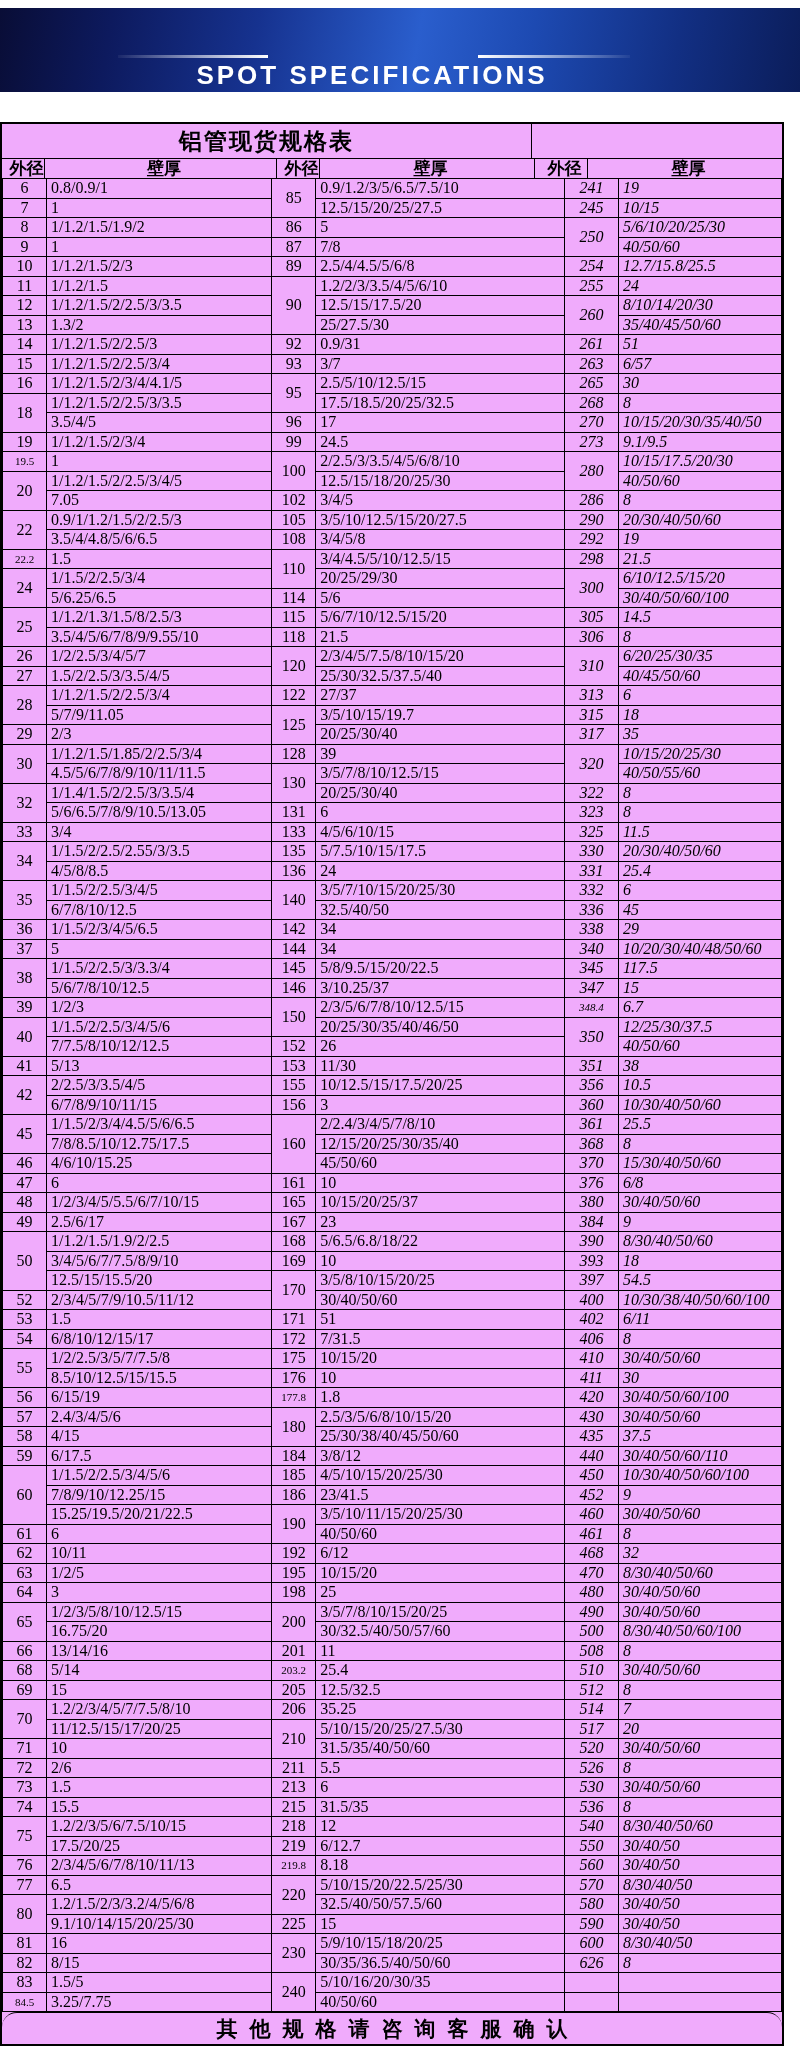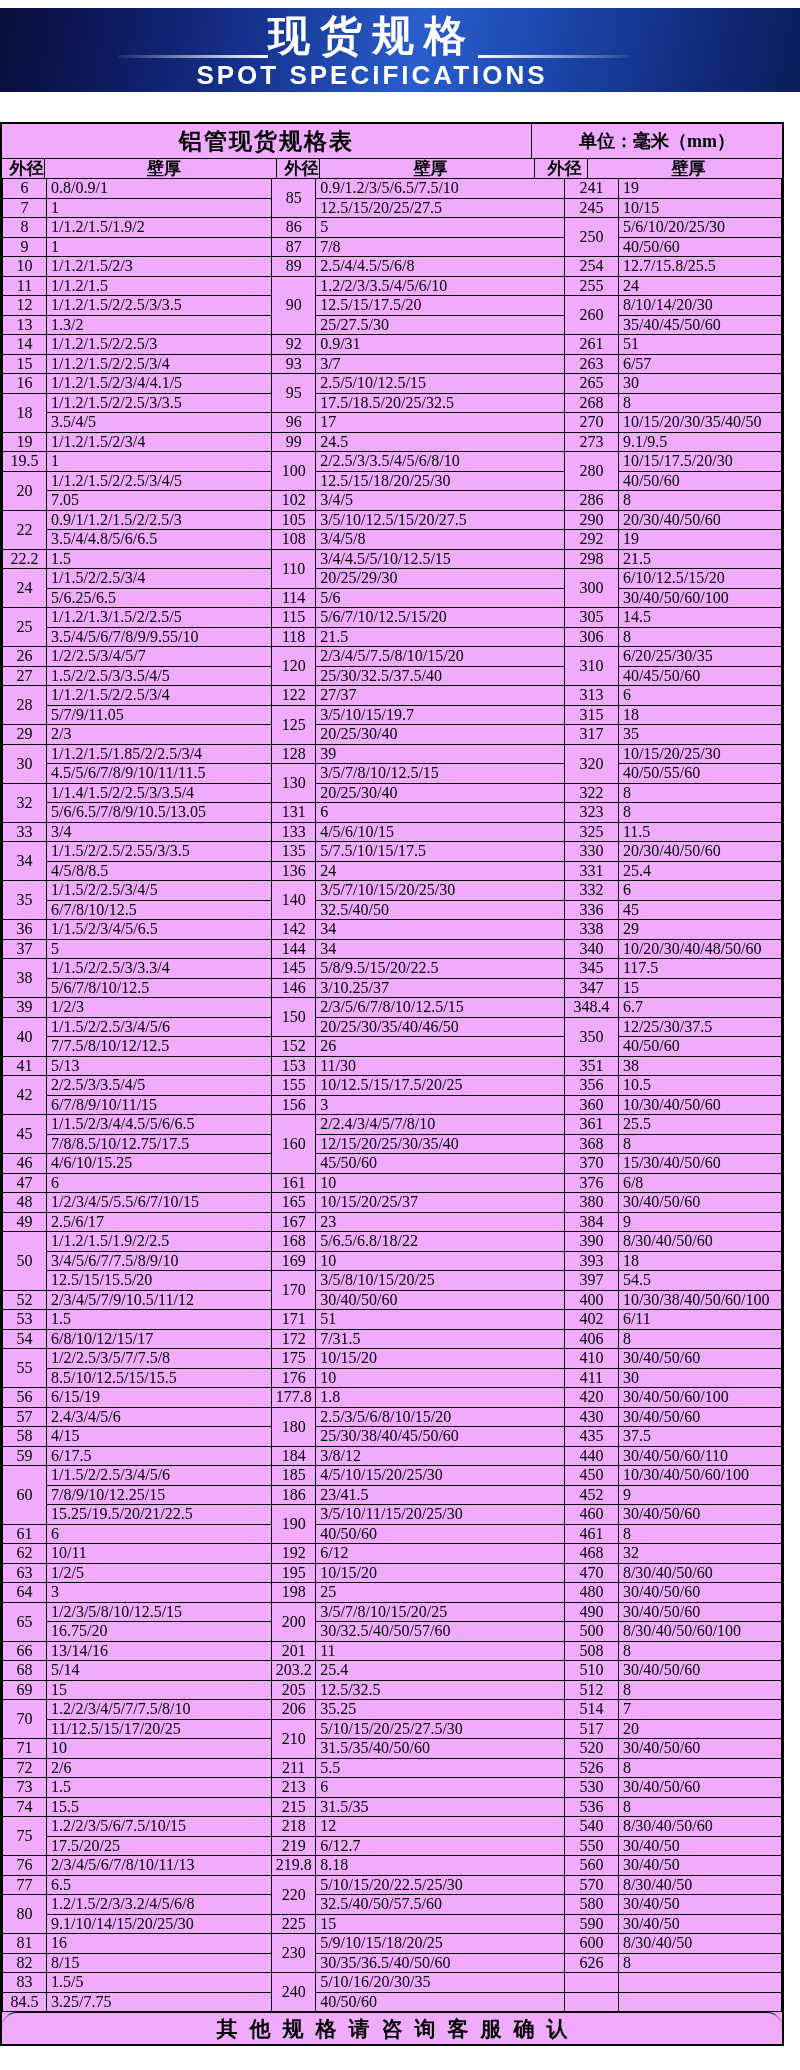--- a/index.html
+++ b/index.html
@@ -49,51 +49,49 @@
     font-size:17px;font-weight:bold;padding-left:7px;
   }
   .colheads .ch:last-child{border-right:none;}
   .w0{flex:0 0 43px}.w1{flex:0 0 232px}.w2{flex:0 0 43px}
   .w3{flex:0 0 215px}.w4{flex:0 0 53px}.w5{flex:0 0 194px}
 
   .tbody{display:flex;align-items:flex-start;}
   table.gt{border-collapse:collapse;table-layout:fixed;}
   table.gt.g1{width:275px;}
   table.gt.g2{width:299px;margin-left:-1px;}
-  table.gt.g3{width:222px;margin-left:-1px;}
+  table.gt.g3{width:222px;margin-left:-1px;font-style:italic;}
   .gt td{
     border:1px solid #000;height:18.5px;padding:0;
     font-size:16px;line-height:18px;overflow:hidden;white-space:nowrap;
   }
   .gt td.od{text-align:center;}
   .g1 td.od,.g2 td.od{width:43px;}
   .g3 td.od{width:53px;}
-  .gt td.od.small{font-size:16px;}
+  .gt td.od.small{font-size:11px;}
   .gt td.val{padding-left:4px;}
 
   .tfoot{
     height:31px;display:flex;align-items:center;justify-content:center;
     font-size:21px;font-weight:bold;letter-spacing:12px;text-indent:12px;
     border-top:1px solid #000;white-space:nowrap;border-radius:15px;
   }
 </style>
 </head>
 <body>
 
 <div class="banner">
   <div class="deco-line left"></div>
   <div class="deco-line right"></div>
-  <div class="banner-title">现货规格</div>
   <div class="banner-subtitle">SPOT SPECIFICATIONS</div>
 </div>
 
 <div class="spec">
   <div class="thead">
     <div class="title-cell">铝管现货规格表</div>
-    <div class="unit-cell">单位：毫米（mm）</div>
   </div>
   <div class="colheads">
     <div class="ch w0">外径</div>
     <div class="ch w1">壁厚</div>
     <div class="ch w2">外径</div>
     <div class="ch w3">壁厚</div>
     <div class="ch w4">外径</div>
     <div class="ch w5">壁厚</div>
   </div>
   <div class="tbody">
@@ -178,21 +176,21 @@
           </tr>
           <tr>
             <td class="od" rowspan="2">24</td>
             <td class="val">1/1.5/2/2.5/3/4</td>
           </tr>
           <tr>
             <td class="val">5/6.25/6.5</td>
           </tr>
           <tr>
             <td class="od" rowspan="2">25</td>
-            <td class="val">1/1.2/1.3/1.5/2/2.5/5</td>
+            <td class="val">1/1.2/1.3/1.5/8/2.5/3</td>
           </tr>
           <tr>
             <td class="val">3.5/4/5/6/7/8/9/9.55/10</td>
           </tr>
           <tr>
             <td class="od" rowspan="1">26</td>
             <td class="val">1/2/2.5/3/4/5/7</td>
           </tr>
           <tr>
             <td class="od" rowspan="1">27</td>

